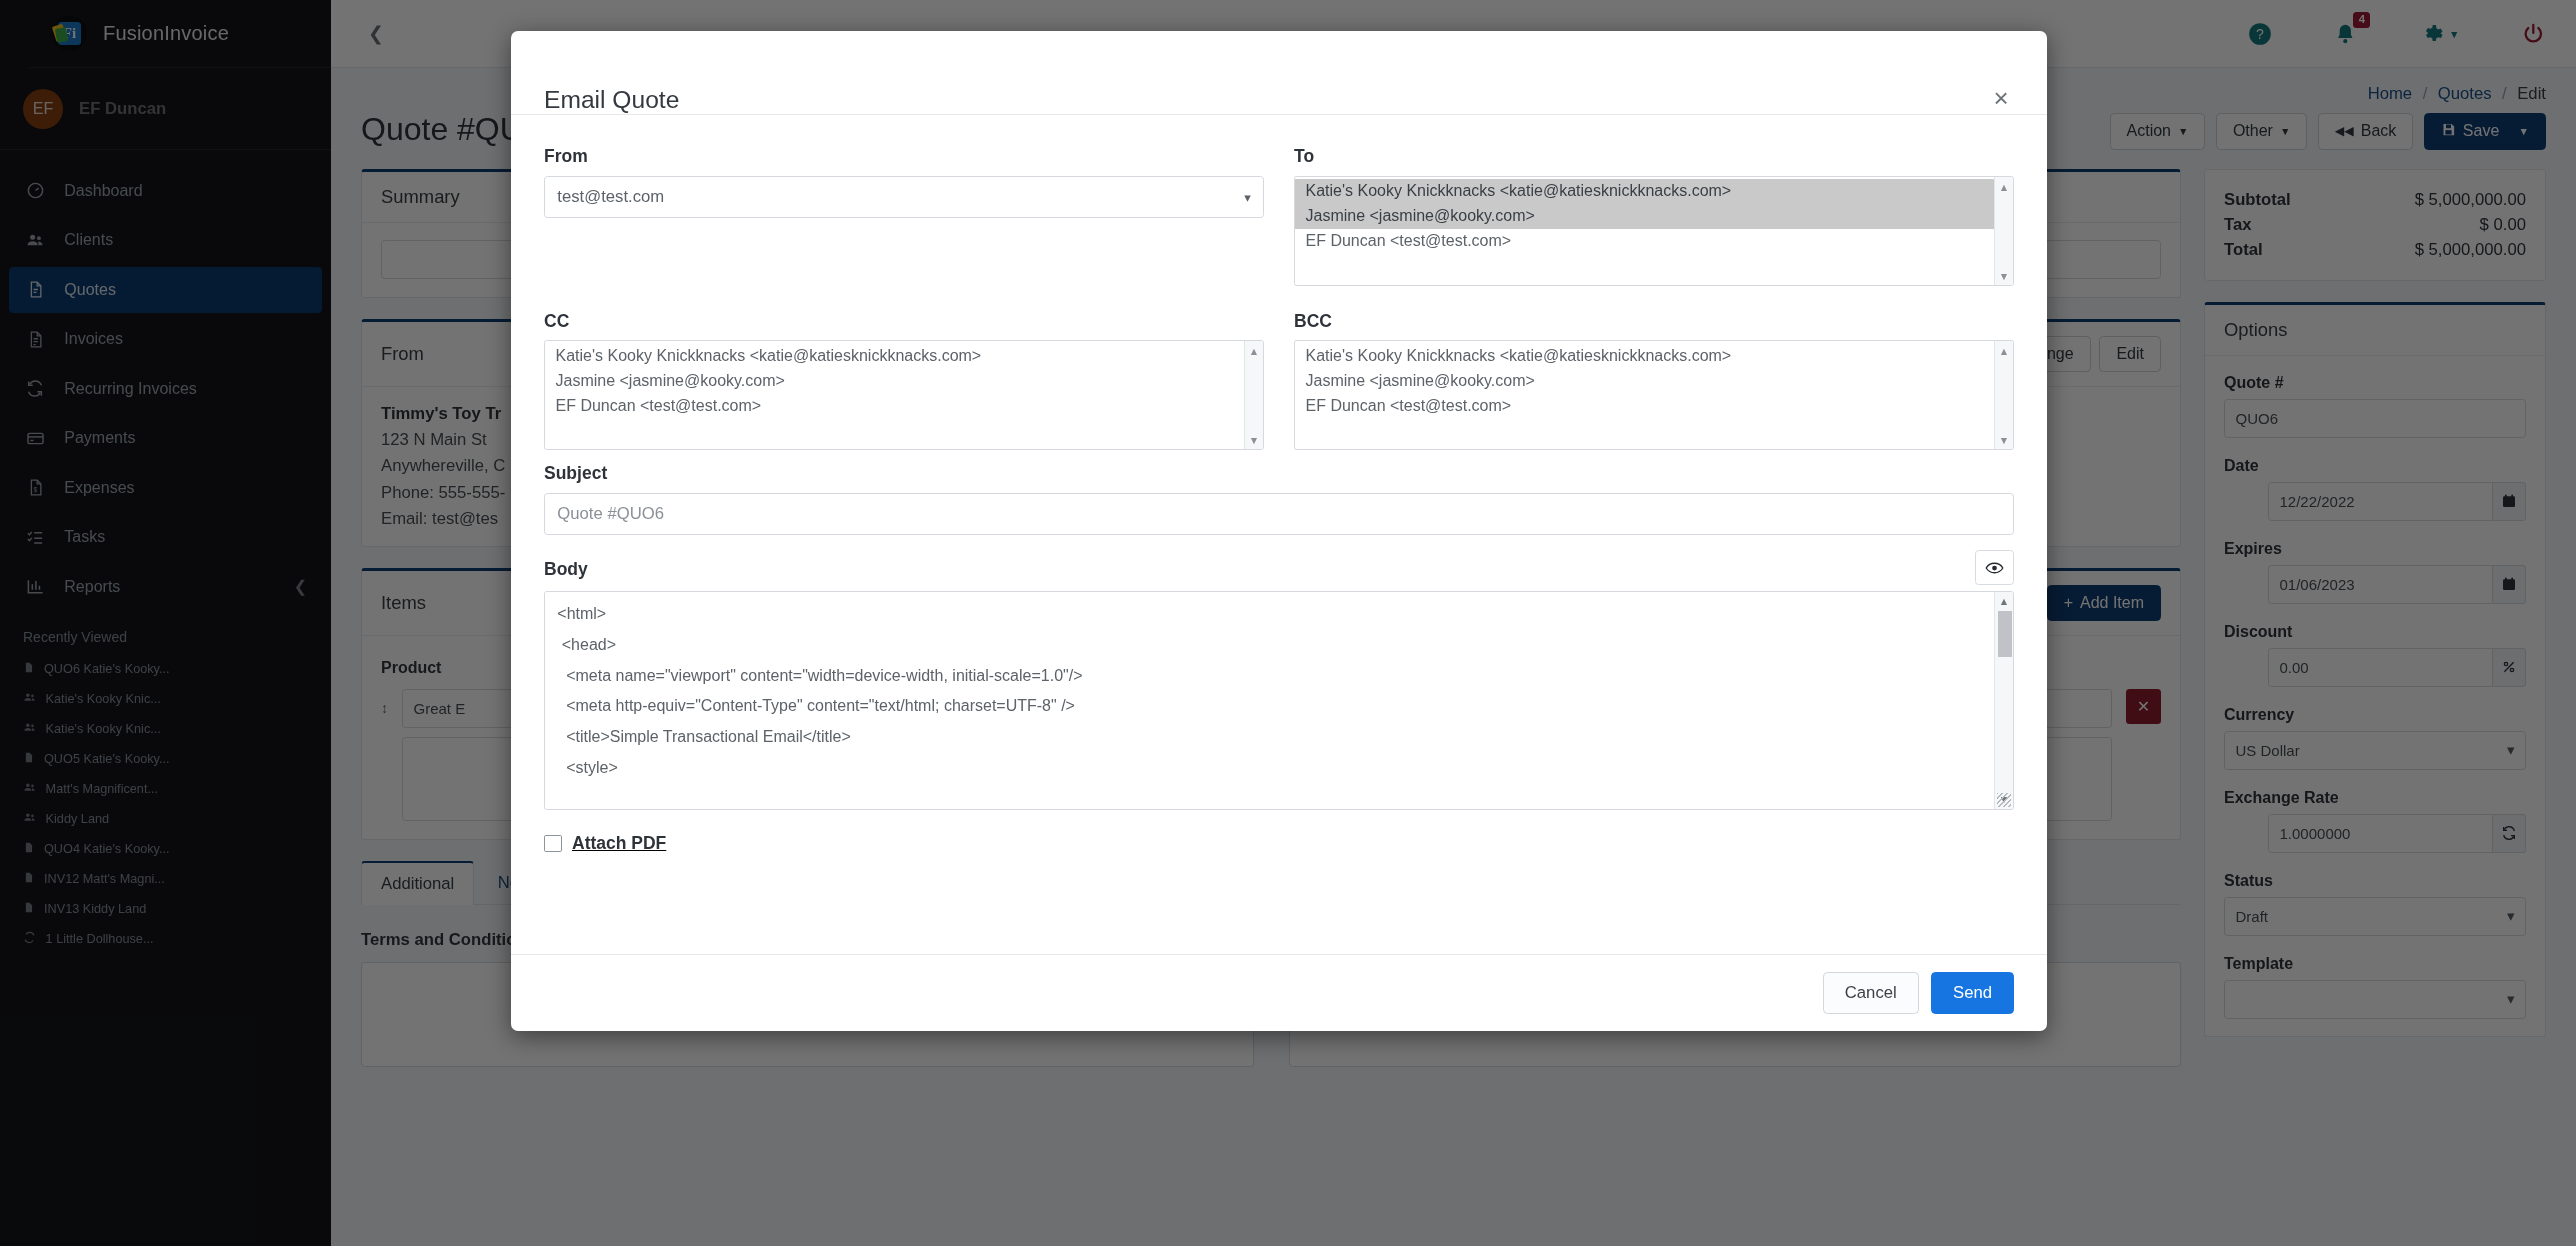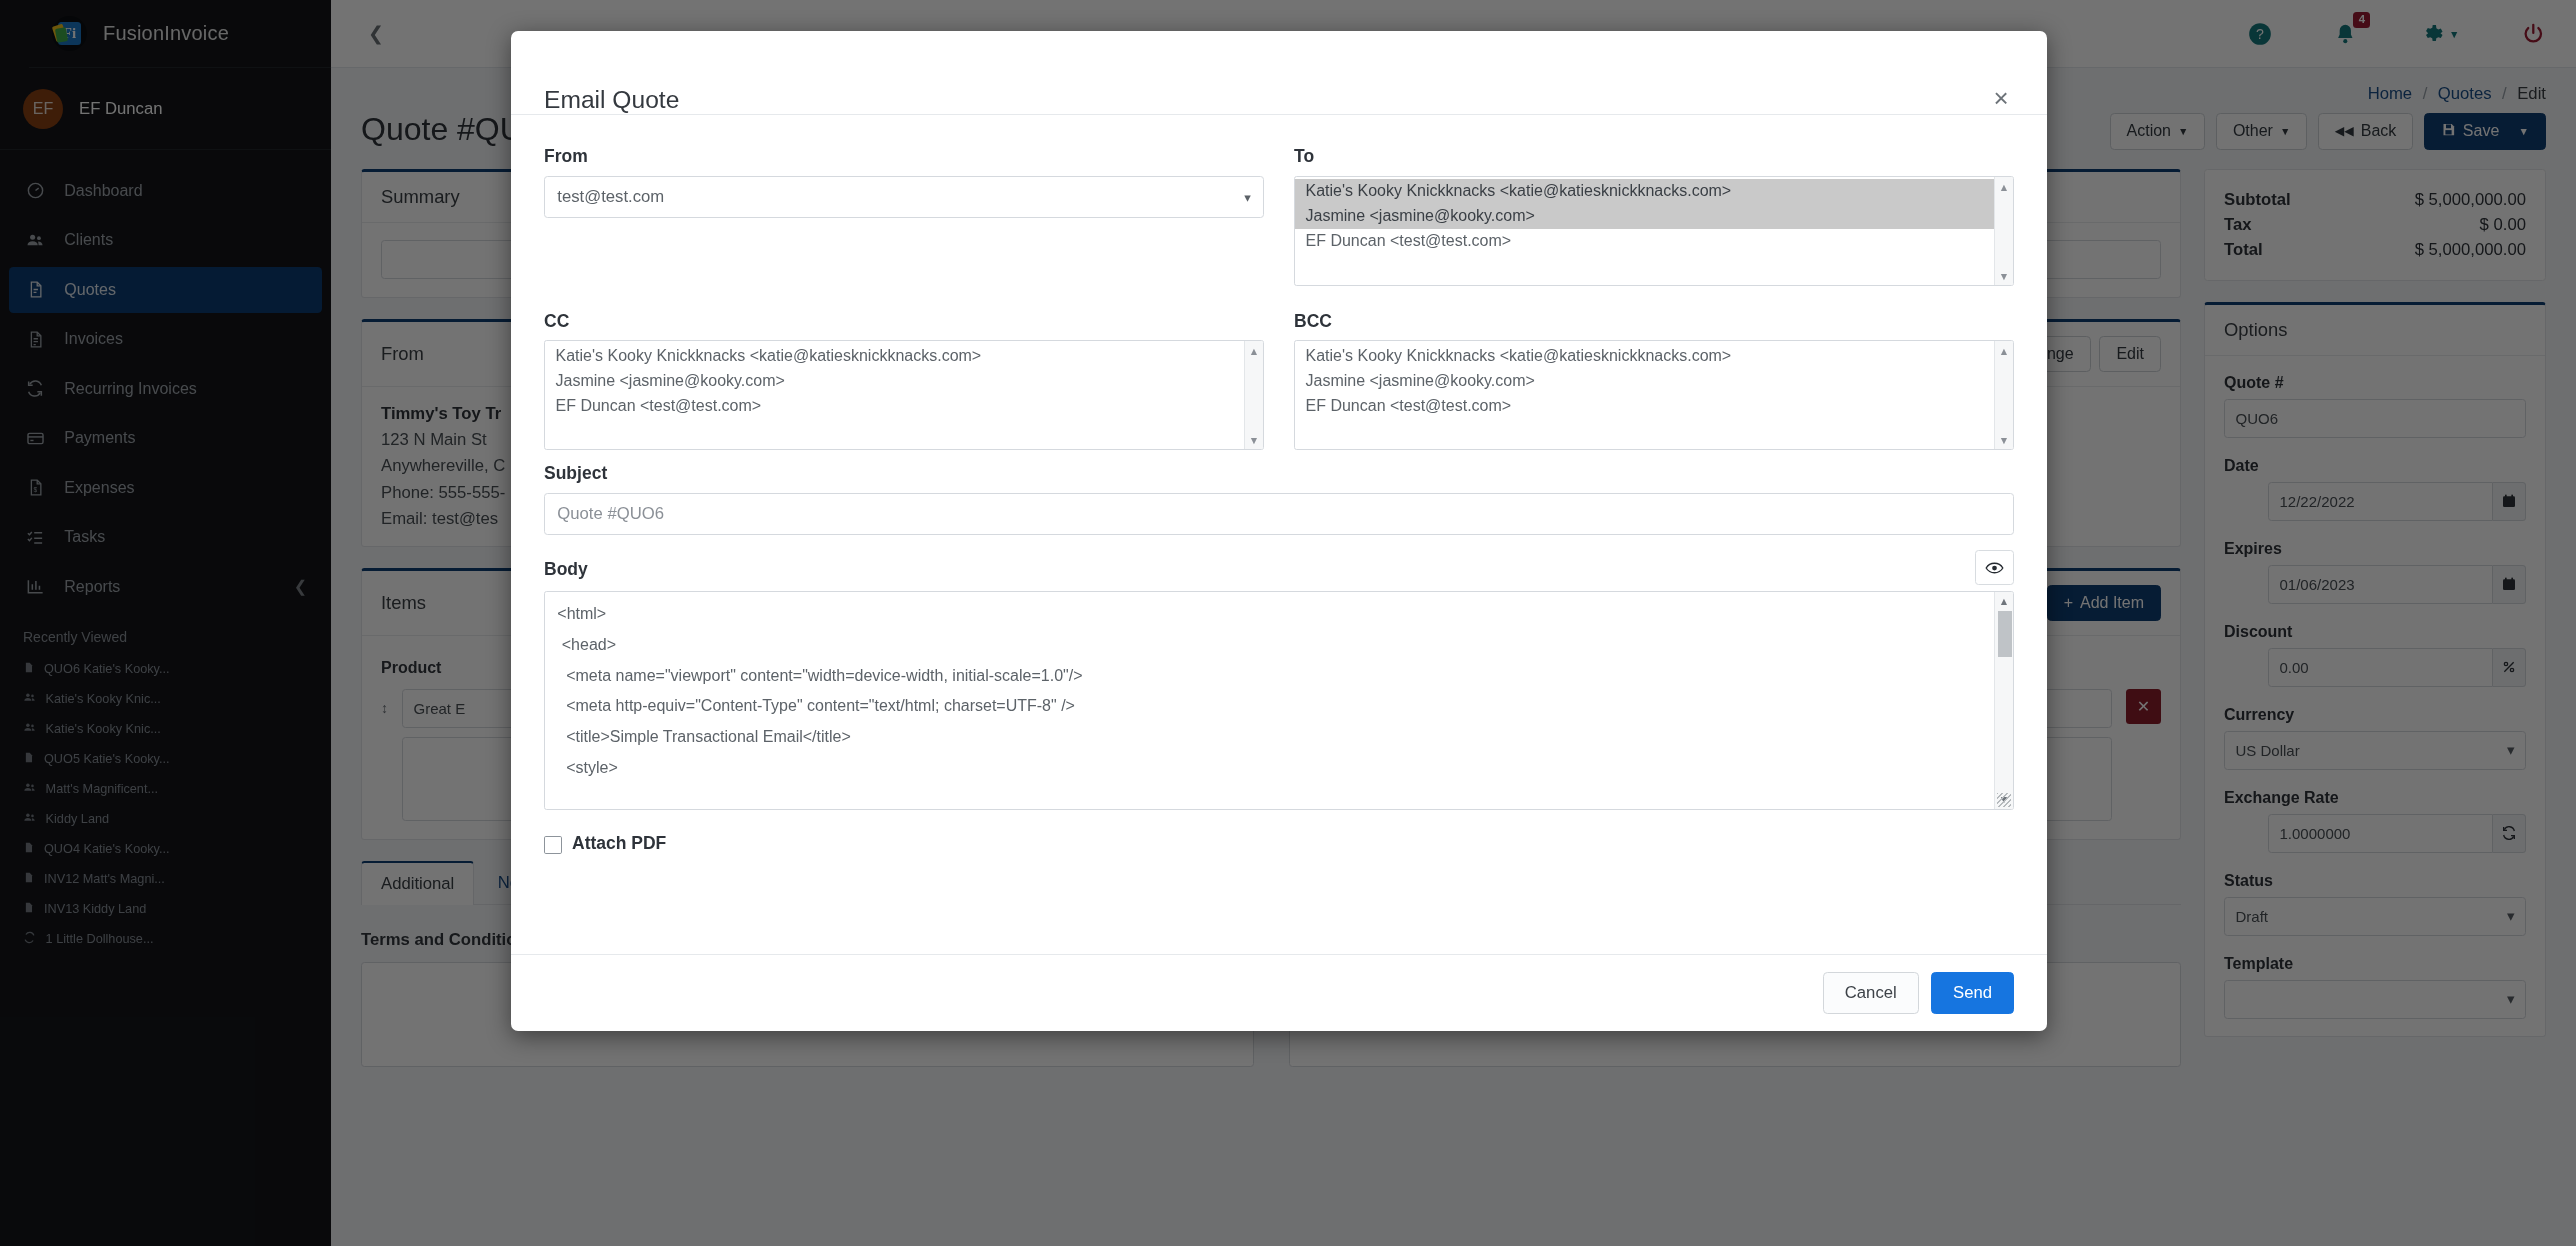--- a/index.html
+++ b/index.html
@@ -40,21 +40,21 @@
   .user {
     display: flex; align-items: center; gap: 16px;
     height: 82px; padding: 0 23px; border-bottom: 0.9px solid #22262c;
   }
   .avatar {
     width: 40px; height: 40px; border-radius: 50%;
     background: #8a4012; color: #e8ddd5;
     font-size: 16px; display:flex; align-items:center; justify-content:center;
     flex: none;
   }
-  .user-name { font-size: 16.7px; color: #ffffff; }
+  .user-name { font-size: 16.7px; color: #737373; font-weight: bold; }
 
   .nav { padding-top: 14px; }
   .nav-item {
     display: flex; align-items: center; gap: 17.5px;
     height: 46px; margin: 3.5px 8.8px; padding: 0 15px;
     border-radius: 4.4px; font-size: 16px; color: #9fa5ac; cursor: pointer;
   }
   .nav-item.active { background: #0c3d73; color: #dde4ec; }
   .nav-ico { width: 23px; flex: none; display:flex; align-items:center; justify-content:center; }
   .nav-ico svg { display:block; }
@@ -254,21 +254,21 @@
   .code-sb {
     position: absolute; right: 0; top: 0; bottom: 0; width: 19px; background: #f6f7f8;
     border-left: 0.9px solid #e3e6e9; display:flex; flex-direction:column;
     justify-content: space-between; align-items:center; padding: 3.5px 0; color:#6f757c; font-size: 10.5px;
   }
   .code-sb .thumb { position: absolute; top: 19px; left: 2.6px; width: 14px; height: 46px; background: #bfc3c7; }
   .resize-grip {
     position: absolute; right: 1.8px; bottom: 1.8px; width: 14px; height: 14px;
     background: repeating-linear-gradient(135deg, #b6babd 0 1.3px, transparent 1.3px 3.5px);
   }
-  .chk-row { display: flex; align-items: flex-end; gap: 10.5px; padding: 23px 0 26px; }
+  .chk-row { display: flex; align-items: center; gap: 10.5px; padding: 23px 0 26px; text-decoration: underline; }
   .chk {
     width: 17.5px; height: 17.5px; border: 0.9px solid #8d949b; border-radius: 1.8px; background: #fff;
     cursor: pointer;
   }
   .chk-lbl { font-size: 17.5px; font-weight: bold; color: #2e333a; }
 
   .modal-foot {
     border-top: 0.9px solid #e6e9ec; padding: 17.5px 33px; display: flex;
     justify-content: flex-end; gap: 12.3px;
   }

